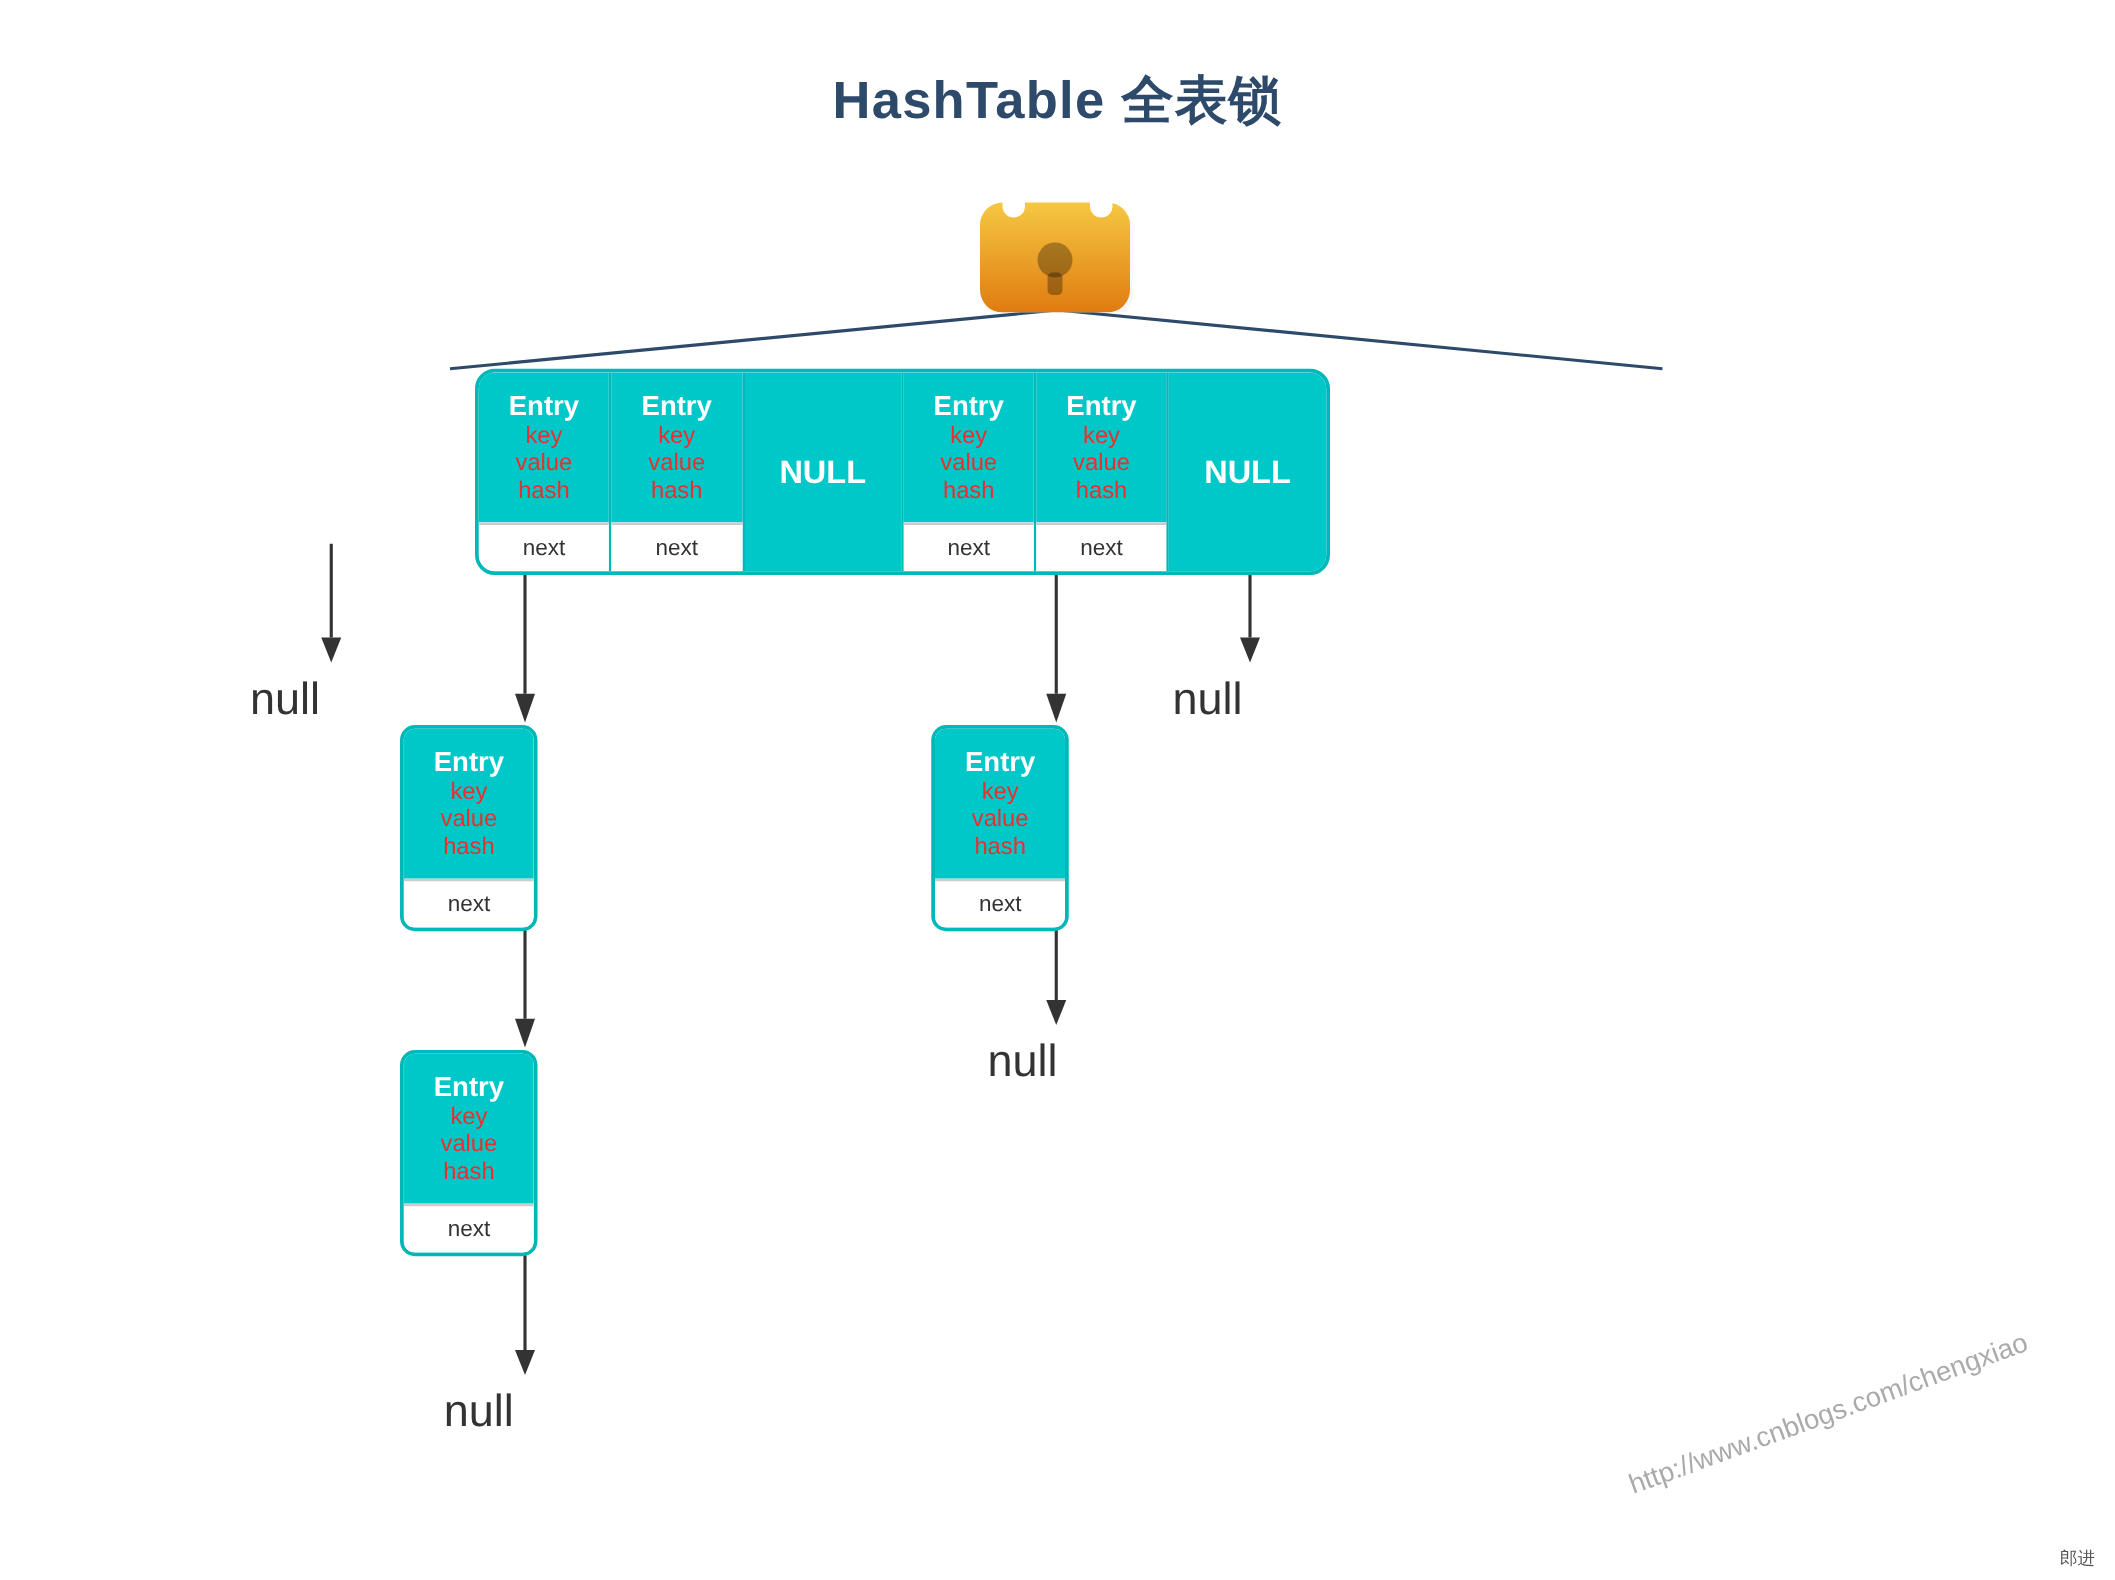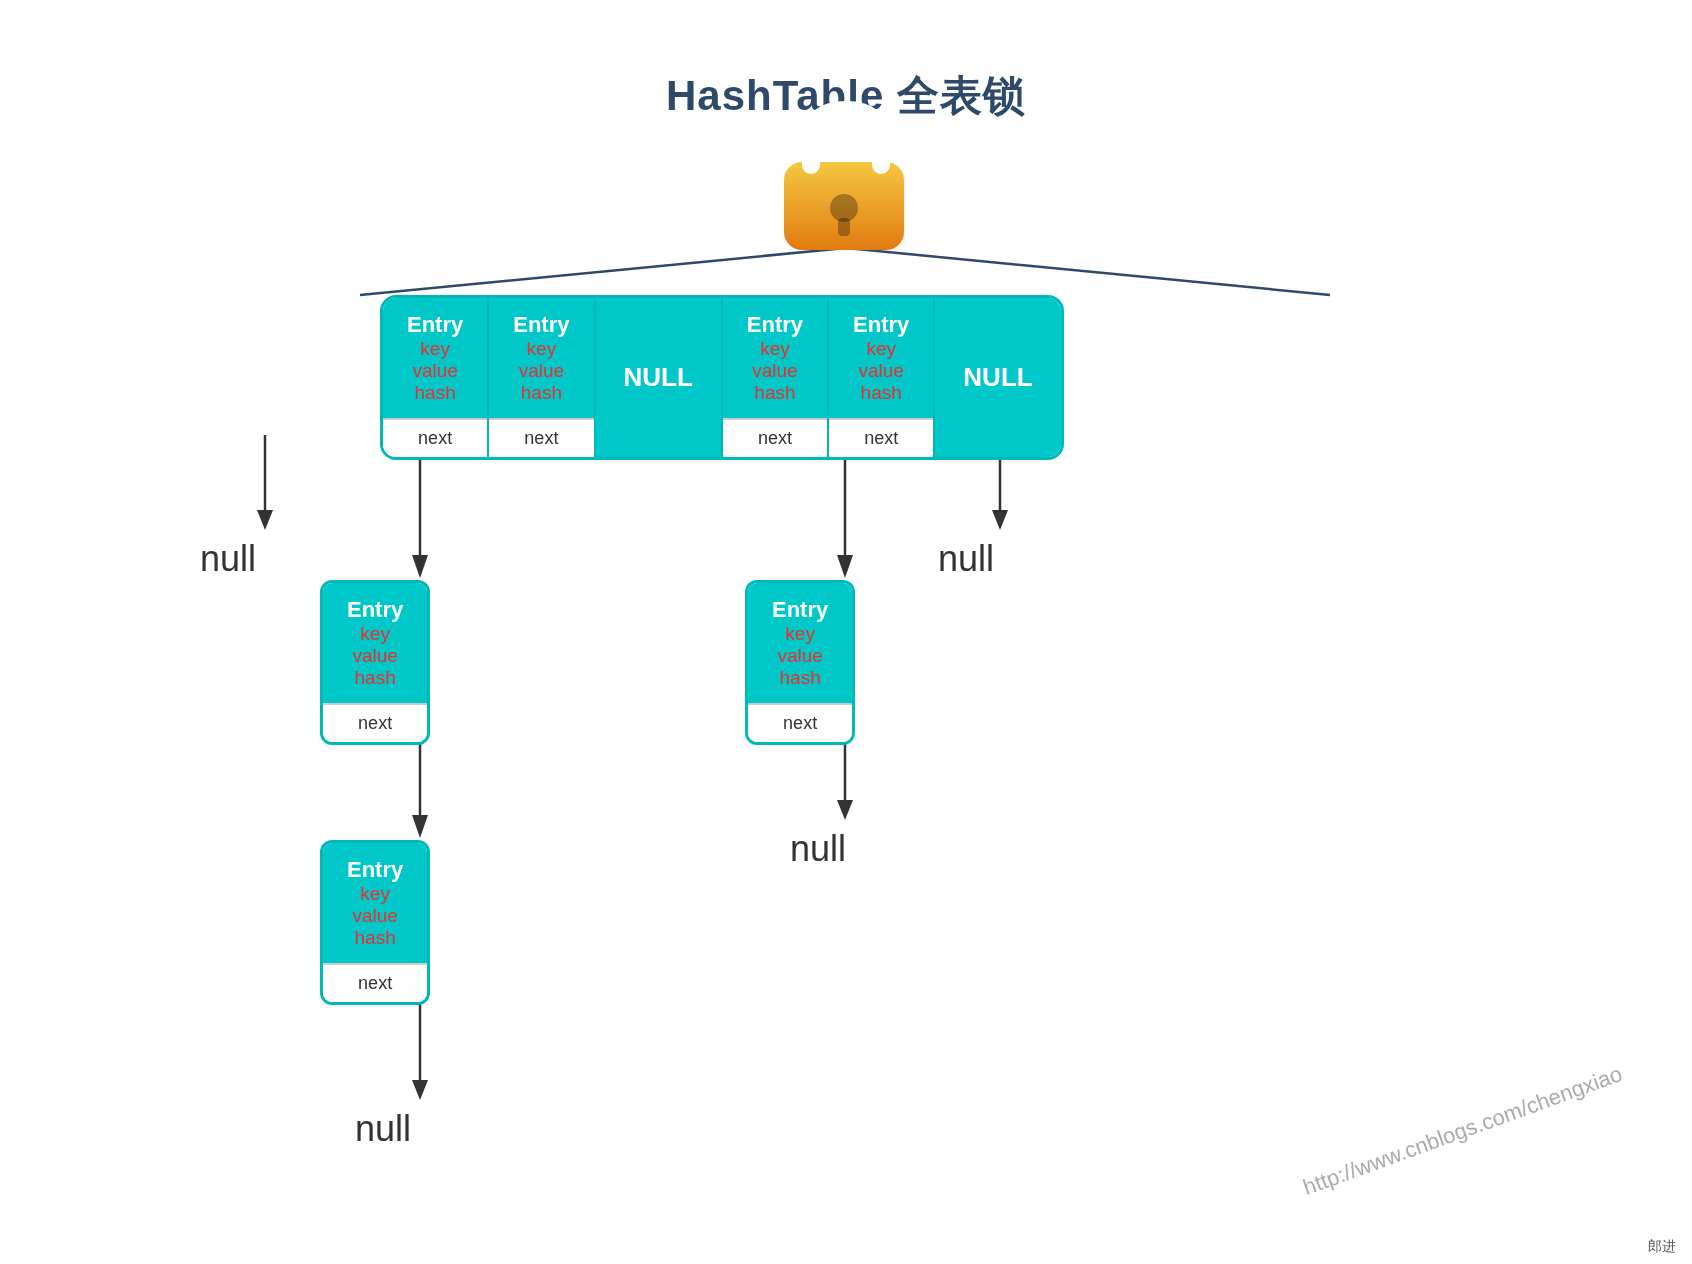--- a/index.html
+++ b/index.html
@@ -90,21 +90,21 @@
   <line x1="845" y1="435" x2="845" y2="555" stroke="#333" stroke-width="2.5"></line>
   <polygon points="845,578 837,555 853,555" fill="#333"></polygon>
 
   <line x1="845" y1="720" x2="845" y2="800" stroke="#333" stroke-width="2.5"></line>
   <polygon points="845,820 837,800 853,800" fill="#333"></polygon>
 
   <line x1="1000" y1="435" x2="1000" y2="510" stroke="#333" stroke-width="2.5"></line>
   <polygon points="1000,530 992,510 1008,510" fill="#333"></polygon>
 </svg>
 
-<div class="page-title" style="position:absolute;top:38px;left:0;width:100%;text-align:center;">HashTable 全表锁</div>
+<div class="page-title" style="position:absolute;top:22px;left:0;width:100%;text-align:center;">HashTable 全表锁</div>
 
 <div class="lock-container">
   <svg class="lock-svg" viewBox="0 0 160 160" xmlns="http://www.w3.org/2000/svg">
 
     <rect x="20" y="75" width="120" height="90" rx="18" fill="#f0f0f0" opacity="0.5"></rect>
 
     <rect x="18" y="72" width="120" height="88" rx="18" fill="url(#lockGrad)"></rect>
 
     <path d="M45,75 L45,50 Q45,20 80,20 Q115,20 115,50 L115,75" stroke="white" stroke-width="18" fill="none" stroke-linecap="round"></path>
 

